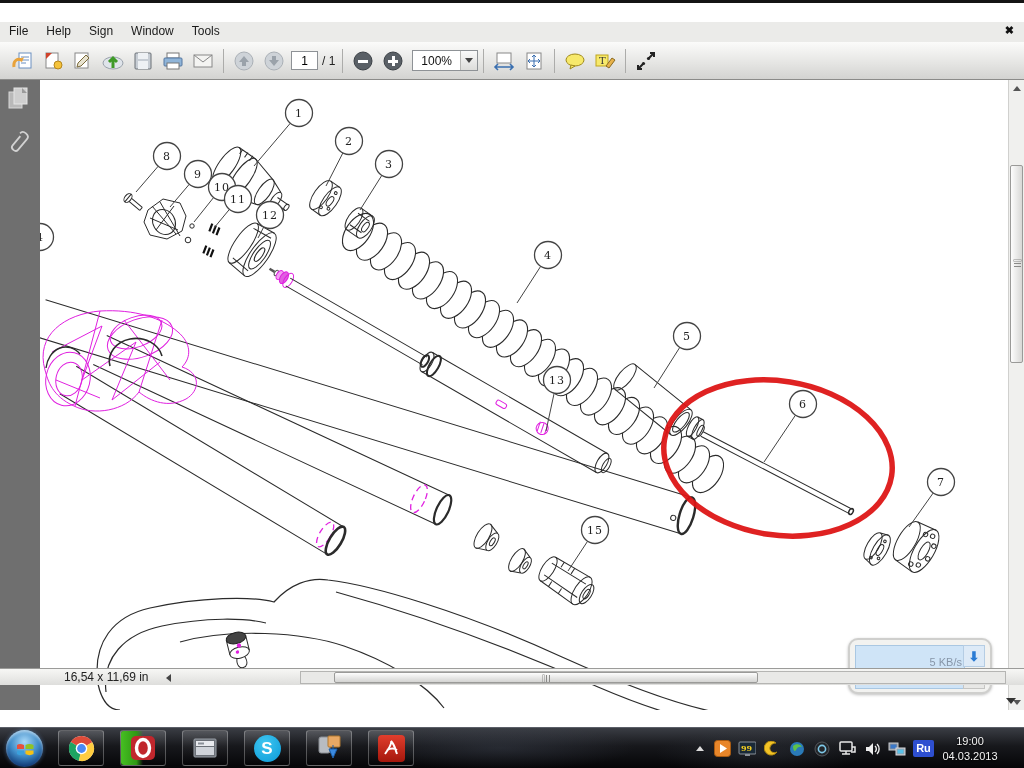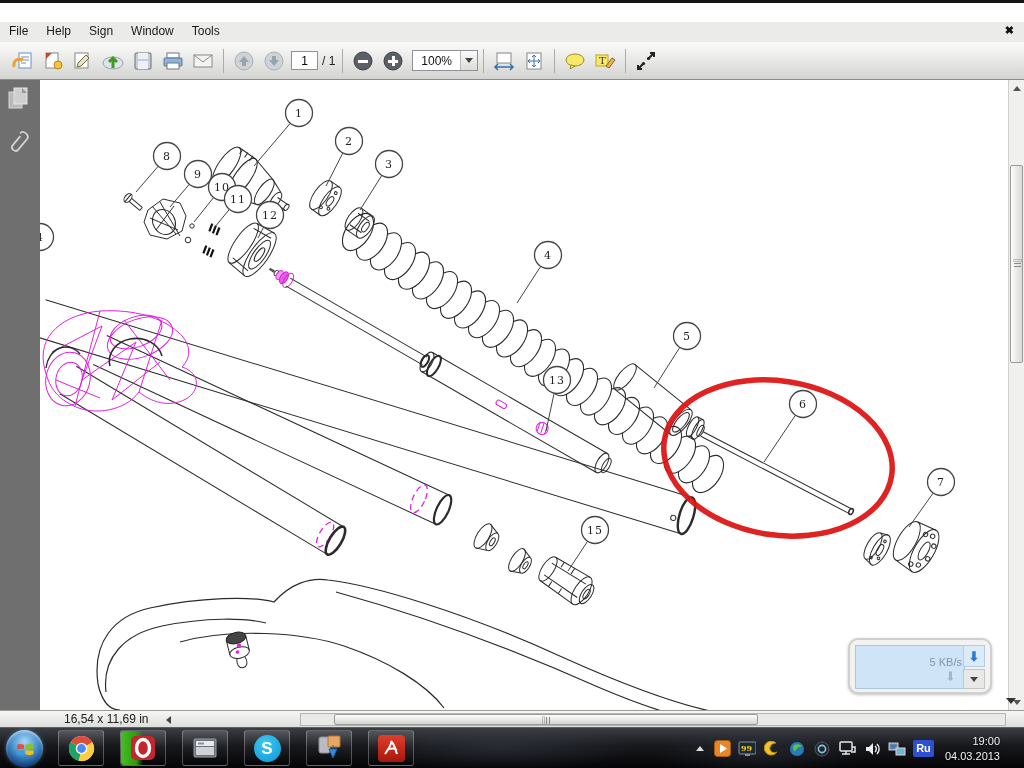--- a/index.html
+++ b/index.html
@@ -79,21 +79,21 @@
   .dl-speed{position:absolute;right:2px;top:2px;font-size:11px;color:#8796a8;margin-top:8px;}
   .dl-ghost{position:absolute;right:8px;bottom:4px;color:#9fb6cd;font-size:13px;}
   .dl-btn{position:absolute;right:5px;top:5px;width:22px;height:22px;background:#ddeaf7;border:1px solid #b5cde4;
     display:flex;align-items:center;justify-content:center;color:#2a7bd4;font-size:13px;font-weight:bold;}
   .dl-btn2{position:absolute;right:5px;top:29px;width:22px;height:20px;background:#e8e8e6;border:1px solid #c5c5c3;
     display:flex;align-items:center;justify-content:center;}
   .popup-caret{position:absolute;left:1006px;top:618px;width:0;height:0;
     border-left:5px solid transparent;border-right:5px solid transparent;border-top:6px solid #333;}
 
   
-  .statusbar{position:absolute;left:0;top:710px;width:1024px;height:17px;
+  .statusbar{position:absolute;left:0;top:668px;width:1024px;height:17px;
     background:linear-gradient(#f7f7f5,#dededc);border-top:1px solid #9b9b99;font-size:12px;color:#222;}
   .dims{position:absolute;left:64px;top:1px;}
   .pane-arrow{position:absolute;left:166px;top:5px;width:0;height:0;
     border-top:4px solid transparent;border-bottom:4px solid transparent;border-right:5px solid #444;}
   .hscroll{position:absolute;left:300px;top:2px;width:706px;height:13px;background:#e9e9e7;border:1px solid #b5b5b3;}
   .hthumb{position:absolute;left:33px;top:0;width:424px;height:11px;border:1px solid #9a9a98;border-radius:2px;
     background:linear-gradient(#fdfdfd,#d4d4d2);}
   .hthumb:after{content:"";position:absolute;left:208px;top:2px;width:1px;height:7px;
     box-shadow:0 0 0 .5px #8a8a88, 3px 0 0 0 #8a8a88, 6px 0 0 0 #8a8a88;}
 
@@ -119,21 +119,21 @@
   .adobe-sq{width:27px;height:27px;border-radius:4px;background:linear-gradient(#e03e2d,#a5170c);
     display:flex;align-items:center;justify-content:center;}
 
   .tray{position:absolute;right:0;top:0;height:41px;display:flex;align-items:center;}
   .tray-show{width:14px;display:flex;justify-content:center;}
   .tri-up-sm{width:0;height:0;border-left:4px solid transparent;border-right:4px solid transparent;border-bottom:5px solid #dcdcdc;}
   .tray-icons{display:flex;align-items:center;gap:7px;margin:0 6px;}
   .tray-ico{width:18px;height:18px;display:flex;align-items:center;justify-content:center;text-decoration:underline;}
   .ru-badge{width:21px;height:17px;background:#2e4fd0;border-radius:2px;color:#fff;font-size:11px;
     font-weight:bold;text-align:center;line-height:17px;}
-  .clock{width:84px;text-align:right;padding-right:24px;color:#f2f2f2;font-size:11px;line-height:1.35;
+  .clock{width:84px;text-align:center;padding-right:24px;color:#f2f2f2;font-size:11px;line-height:1.35;
     text-shadow:0 1px 2px #000;}
 
   svg text{font-family:"DejaVu Serif","Liberation Serif",serif;}
 </style>
 </head>
 <body>
 
 <div class="screen">
 
   <div class="topstrip"></div>

